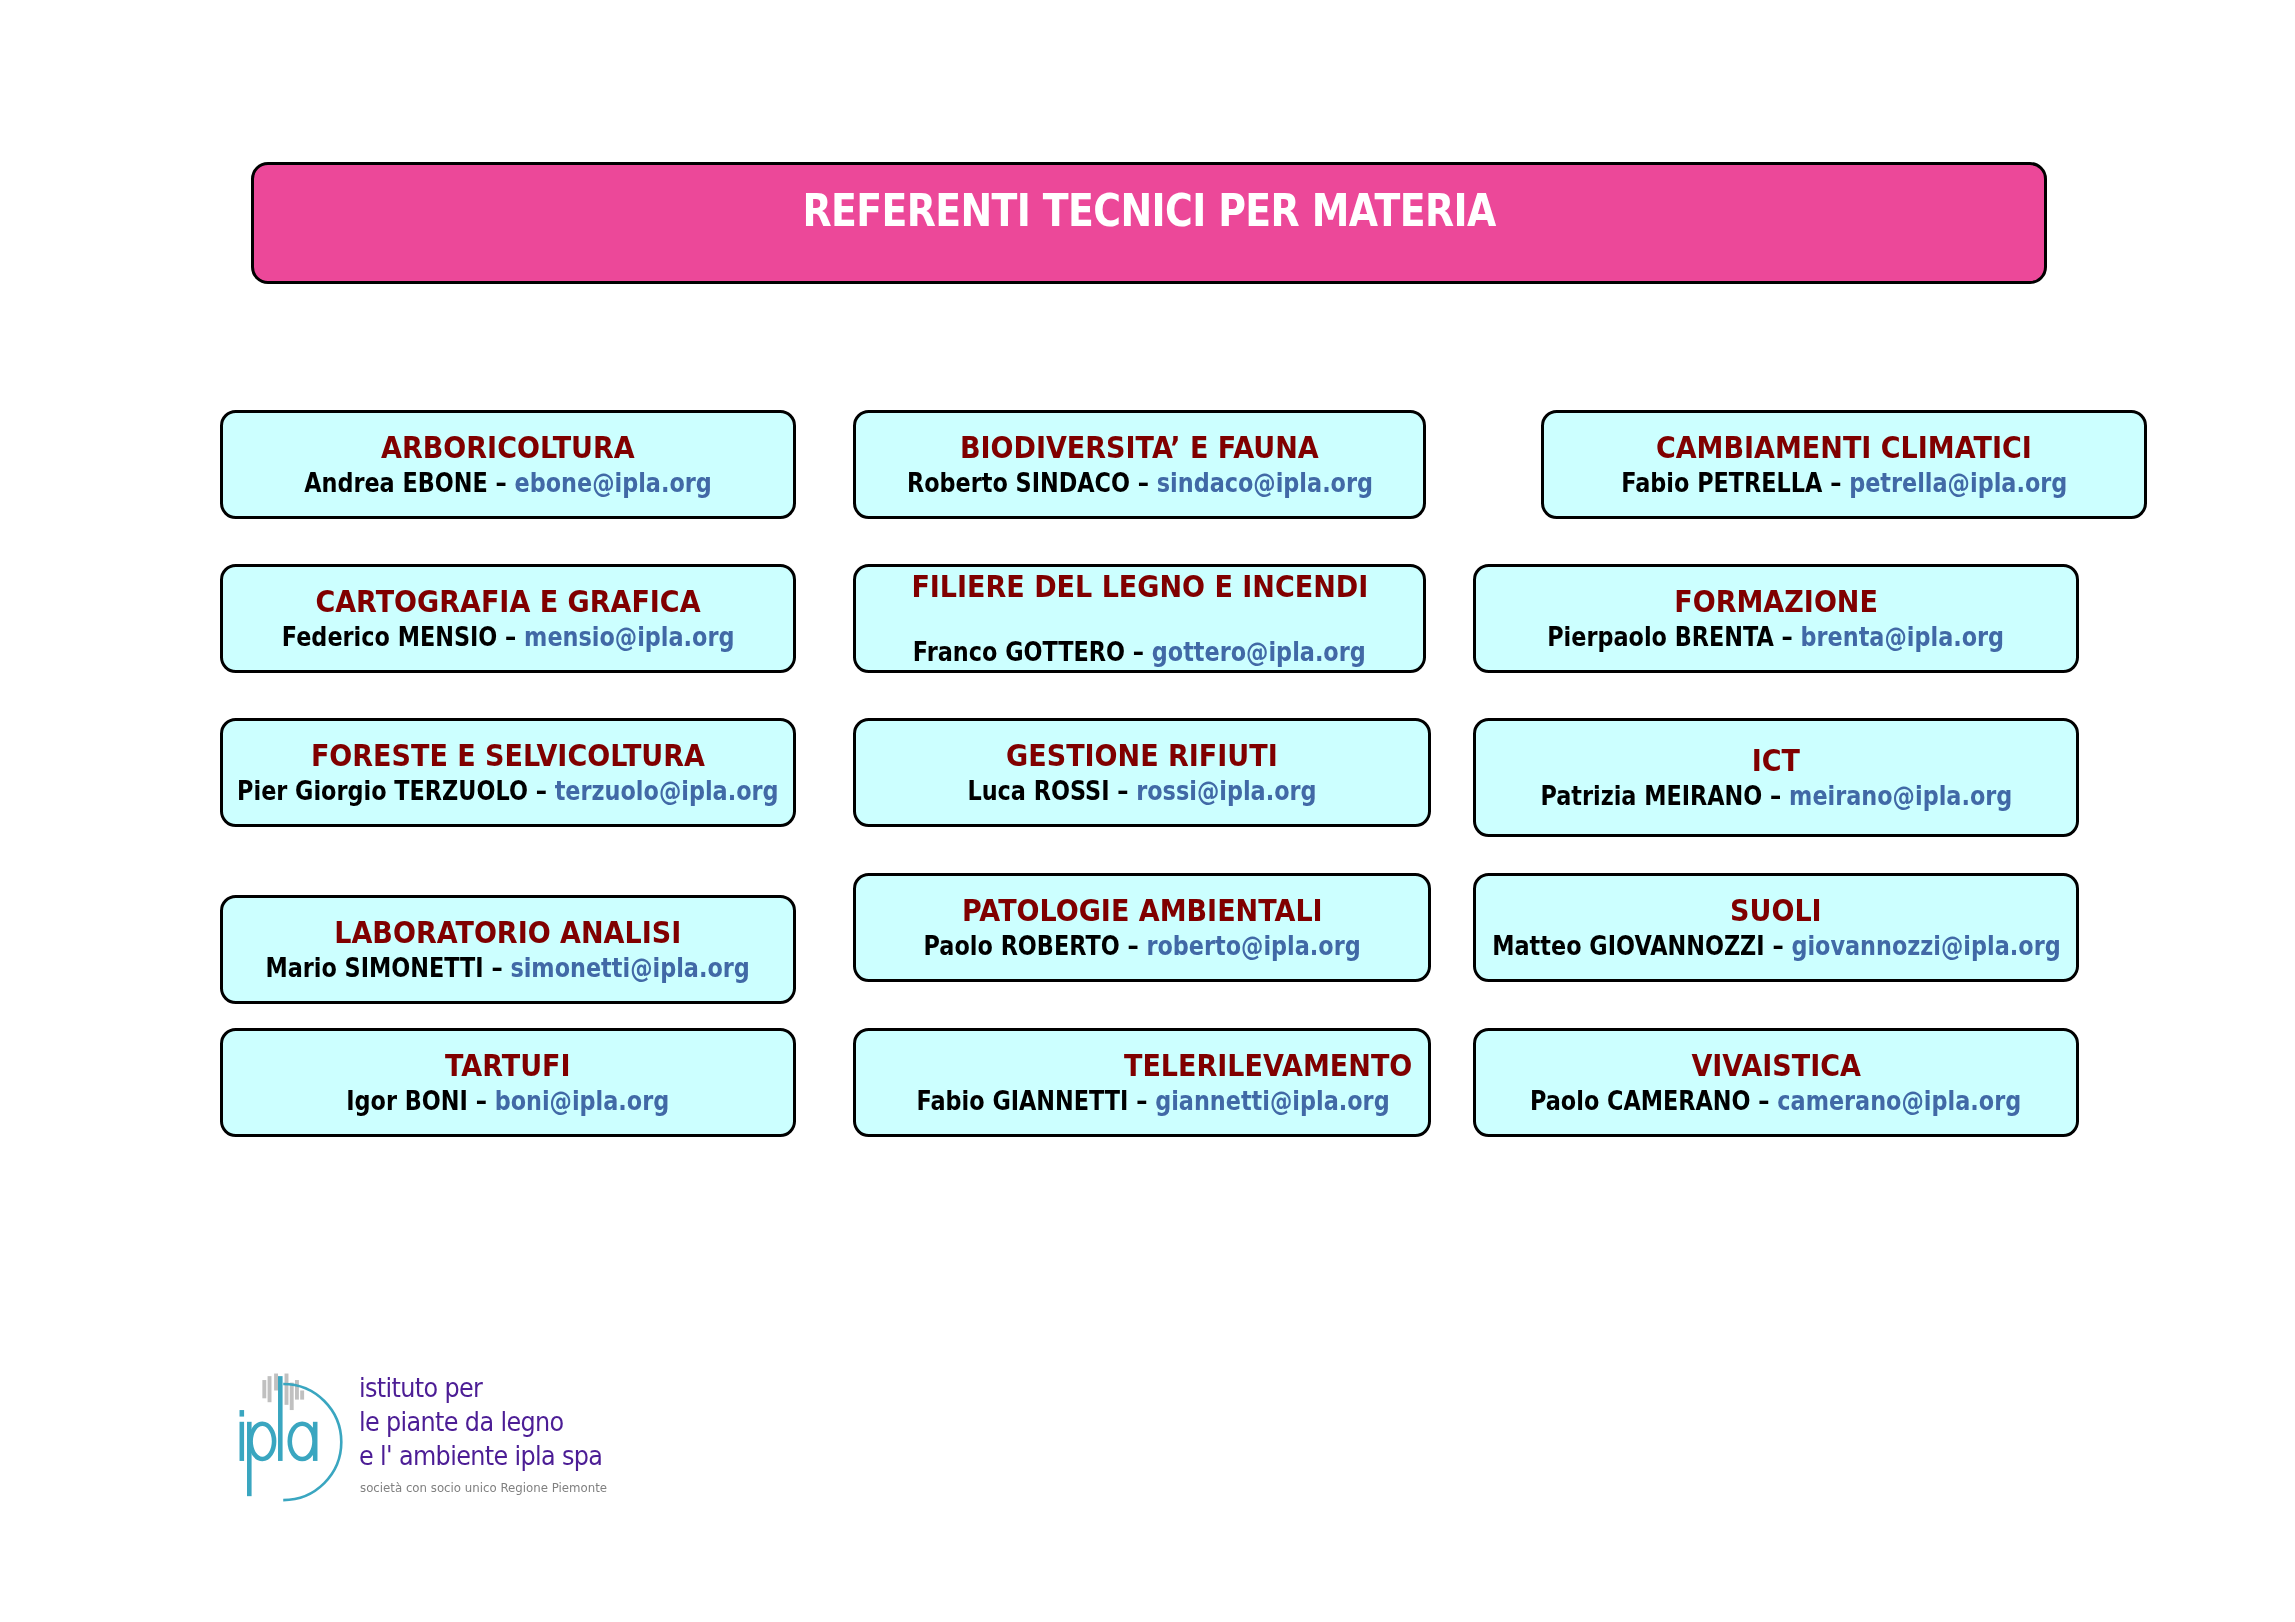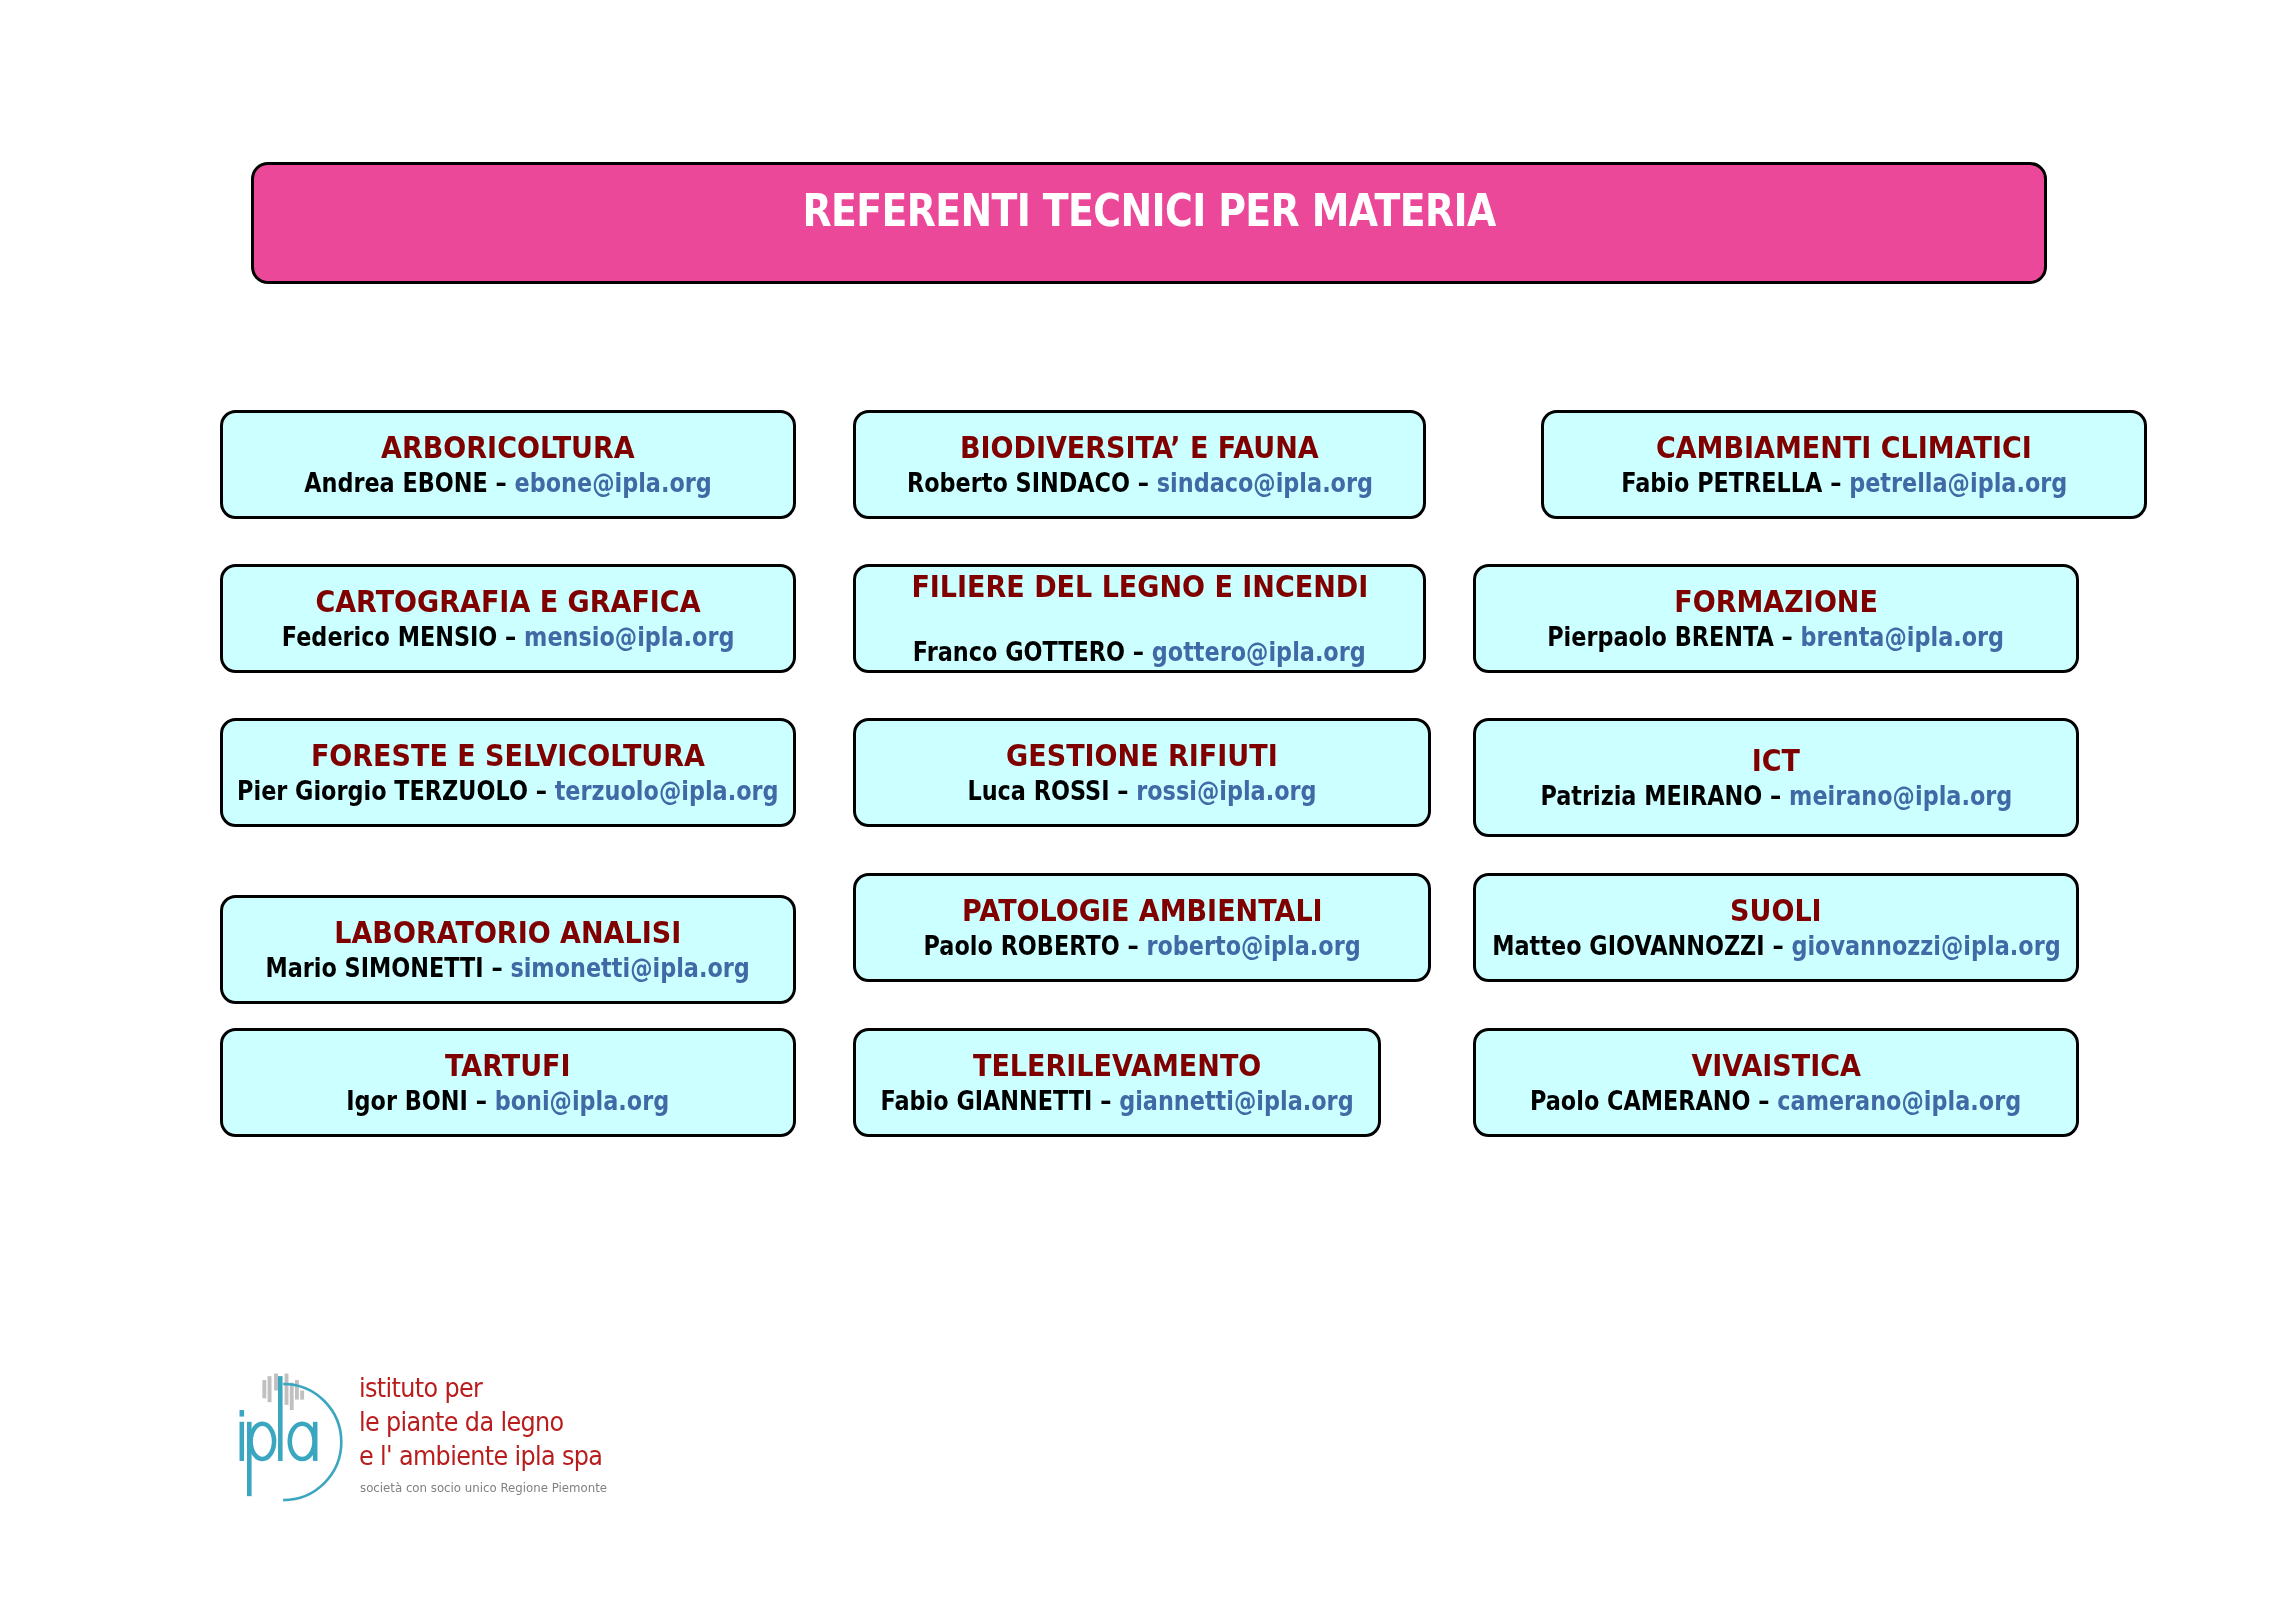--- a/index.html
+++ b/index.html
@@ -81,21 +81,21 @@
       position: absolute;
       left: 0;
       top: 0;
       width: 131px;
       height: 137px;
     }
     .logo-text {
       position: absolute;
       left: 123px;
       top: 3.9px;
-      color: #b91c1c;
+      color: #4c1d95;
       font-family: "DejaVu Sans", sans-serif;
       font-size: 26px;
       line-height: 34px;
       letter-spacing: -0.7px;
     }
     .logo-line { white-space: nowrap; transform-origin: left center; transform: scaleX(0.92); }
     .logo-tagline {
       position: absolute;
       left: 124px;
       top: 113px;
@@ -215,21 +215,21 @@
 </div>
 
 <div class="card" style="left:220px;top:1028px;width:576px;height:109px;">
   <div class="card-subject">TARTUFI</div>
   <div class="card-contact">
     <span class="card-name">Igor BONI</span>
     <span class="card-dash">–</span>
     <a class="card-email">boni@ipla.org</a>
   </div>
 </div>
-<div class="card" style="left:853px;top:1028px;width:528px;height:109px;">
+<div class="card" style="left:853px;top:1028px;width:578px;height:109px;align-items:flex-end;">
   <div class="card-subject">TELERILEVAMENTO</div>
   <div class="card-contact">
     <span class="card-name">Fabio GIANNETTI</span>
     <span class="card-dash">–</span>
     <a class="card-email">giannetti@ipla.org</a>
   </div>
 </div>
 <div class="card" style="left:1473px;top:1028px;width:606px;height:109px;">
   <div class="card-subject">VIVAISTICA</div>
   <div class="card-contact">

